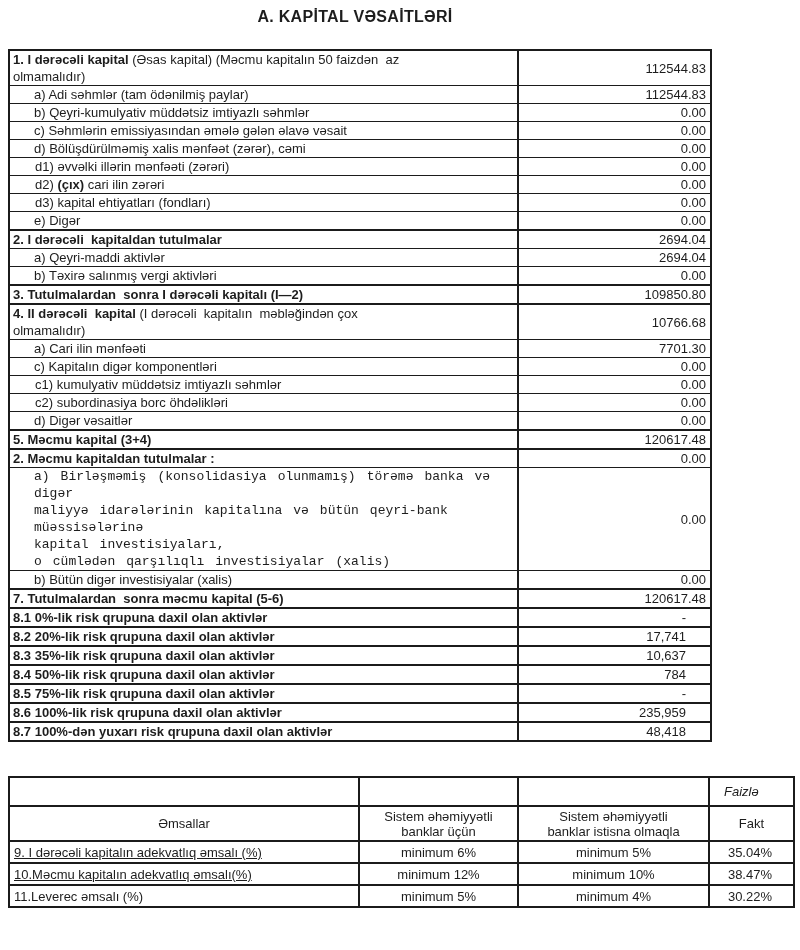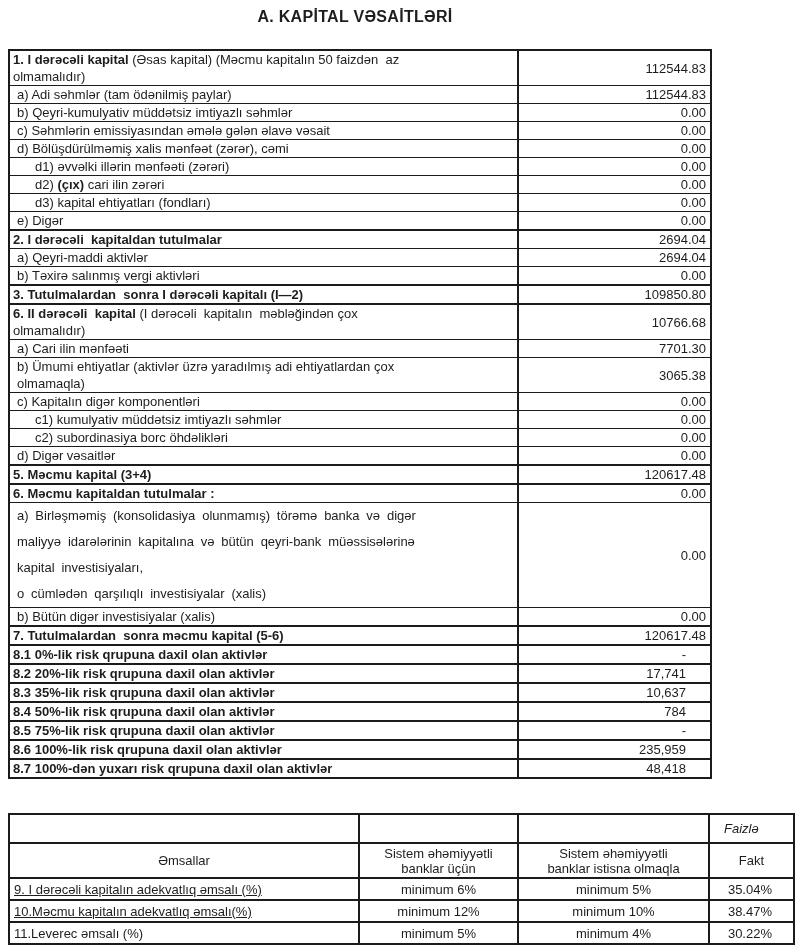--- a/index.html
+++ b/index.html
@@ -26,23 +26,23 @@
   .capital td {
     vertical-align:middle;
     font-size:13px; line-height:17px;
     padding-top:0; padding-bottom:0;
   }
   .capital td.value { border-left:2px solid #1b1b1b; }
   tr.cap-row td { border-top:1px solid #1b1b1b; }
   tr.cap-row.major td { border-top:2px solid #1b1b1b; }
   .capital .label { white-space:pre-wrap; }
   .capital .label.ind0 { padding-left:3px; }
-  .capital .label.ind1 { padding-left:7px; }
+  .capital .label.ind1 { padding-left:24px; }
   .capital .label.ind2 { padding-left:25px; }
-  .capital .label.tall { line-height:26px; word-spacing:3.2px; }
+  .capital .label.tall { line-height:17px; word-spacing:3.2px;font-family:Liberation Mono, monospace; }
   .capital .b { font-weight:bold; }
   .capital .value { text-align:right; padding-right:4px; }
   .capital .value.g8 { padding-right:24px; }
 
   
   .ratios {
     margin:34px 0 0 8px; width:785px; table-layout:fixed;
     border:2px solid #1b1b1b;
   }
   .ratios td {
@@ -121,55 +121,50 @@
         </tr>
         <tr class="cap-row">
           <td class="label ind1"><span>b) Təxirə salınmış vergi aktivləri</span></td>
           <td class="value">0.00</td>
         </tr>
         <tr class="cap-row major">
           <td class="label ind0"><span class="b">3. Tutulmalardan  sonra I dərəcəli kapitalı (I—2)</span></td>
           <td class="value">109850.80</td>
         </tr>
         <tr class="cap-row major">
-          <td class="label ind0"><span class="b">6. II dərəcəli  kapital</span><span> (I dərəcəli  kapitalın  məbləğindən çox
+          <td class="label ind0"><span class="b">4. II dərəcəli  kapital</span><span> (I dərəcəli  kapitalın  məbləğindən çox
 olmamalıdır)</span></td>
           <td class="value">10766.68</td>
         </tr>
         <tr class="cap-row">
           <td class="label ind1"><span>a) Cari ilin mənfəəti</span></td>
           <td class="value">7701.30</td>
         </tr>
         <tr class="cap-row">
-          <td class="label ind1"><span>b) Ümumi ehtiyatlar (aktivlər üzrə yaradılmış adi ehtiyatlardan çox
-olmamaqla)</span></td>
-          <td class="value">3065.38</td>
-        </tr>
-        <tr class="cap-row">
           <td class="label ind1"><span>c) Kapitalın digər komponentləri</span></td>
           <td class="value">0.00</td>
         </tr>
         <tr class="cap-row">
           <td class="label ind2"><span>c1) kumulyativ müddətsiz imtiyazlı səhmlər</span></td>
           <td class="value">0.00</td>
         </tr>
         <tr class="cap-row">
           <td class="label ind2"><span>c2) subordinasiya borc öhdəlikləri</span></td>
           <td class="value">0.00</td>
         </tr>
         <tr class="cap-row">
           <td class="label ind1"><span>d) Digər vəsaitlər</span></td>
           <td class="value">0.00</td>
         </tr>
         <tr class="cap-row major">
           <td class="label ind0"><span class="b">5. Məcmu kapital (3+4)</span></td>
           <td class="value">120617.48</td>
         </tr>
         <tr class="cap-row major">
-          <td class="label ind0"><span class="b">6. Məcmu kapitaldan tutulmalar :</span></td>
+          <td class="label ind0"><span class="b">2. Məcmu kapitaldan tutulmalar :</span></td>
           <td class="value">0.00</td>
         </tr>
         <tr class="cap-row">
           <td class="label ind1 tall"><span>a) Birləşməmiş (konsolidasiya olunmamış) törəmə banka və digər
 maliyyə idarələrinin kapitalına və bütün qeyri-bank müəssisələrinə
 kapital investisiyaları,
 o cümlədən qarşılıqlı investisiyalar (xalis)</span></td>
           <td class="value">0.00</td>
         </tr>
         <tr class="cap-row">

